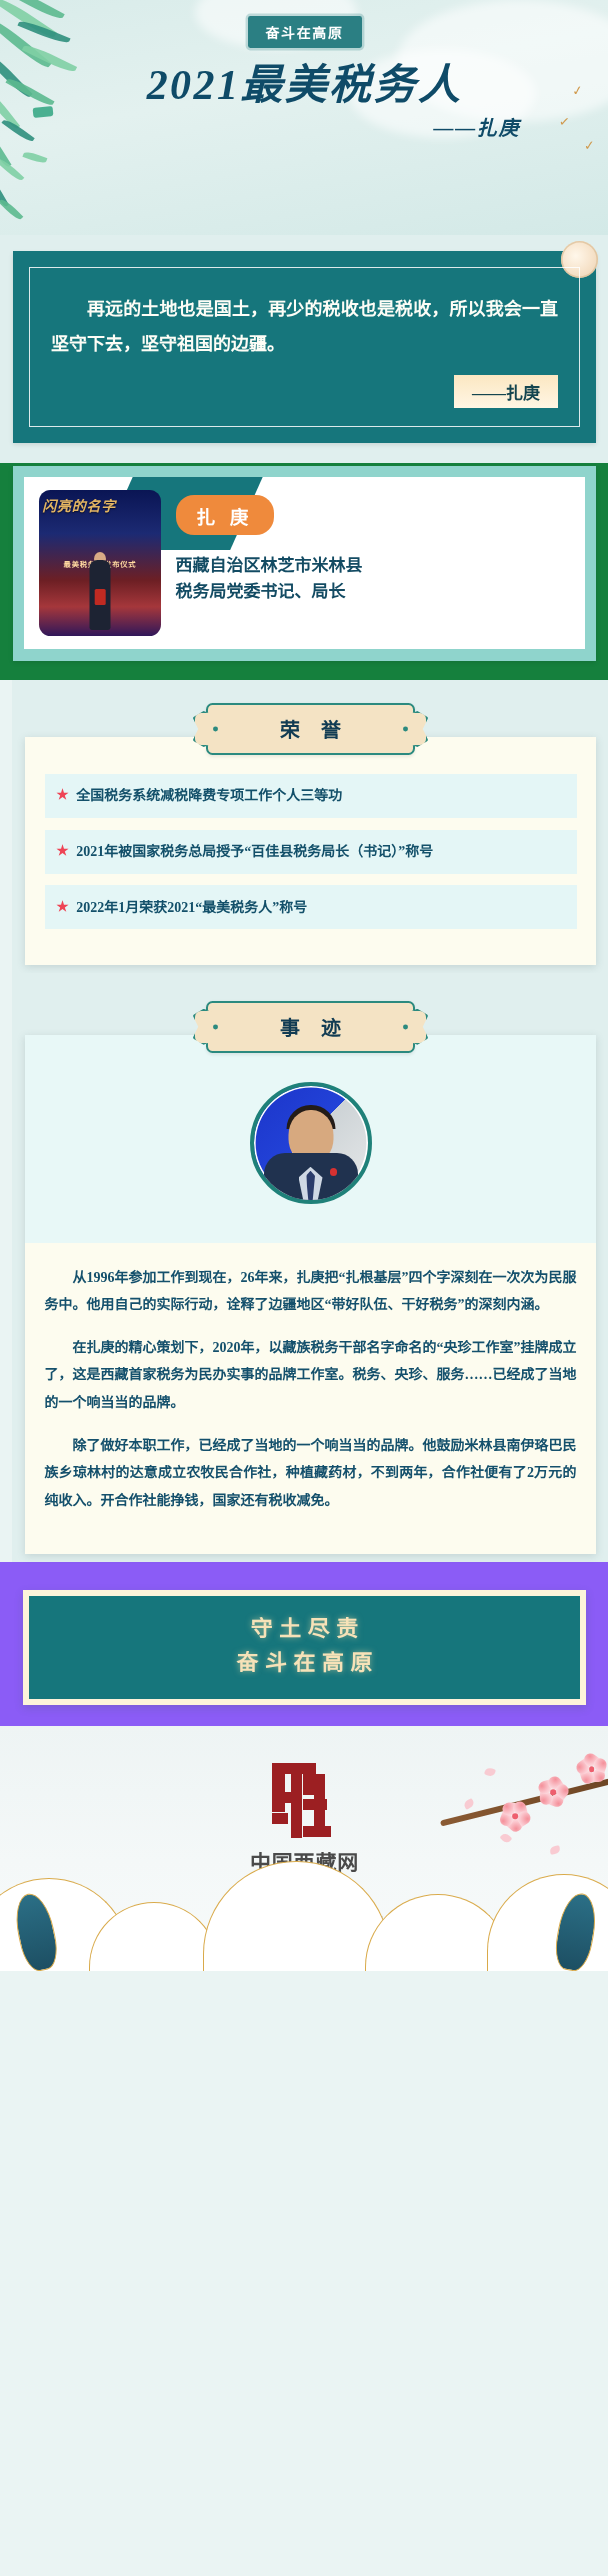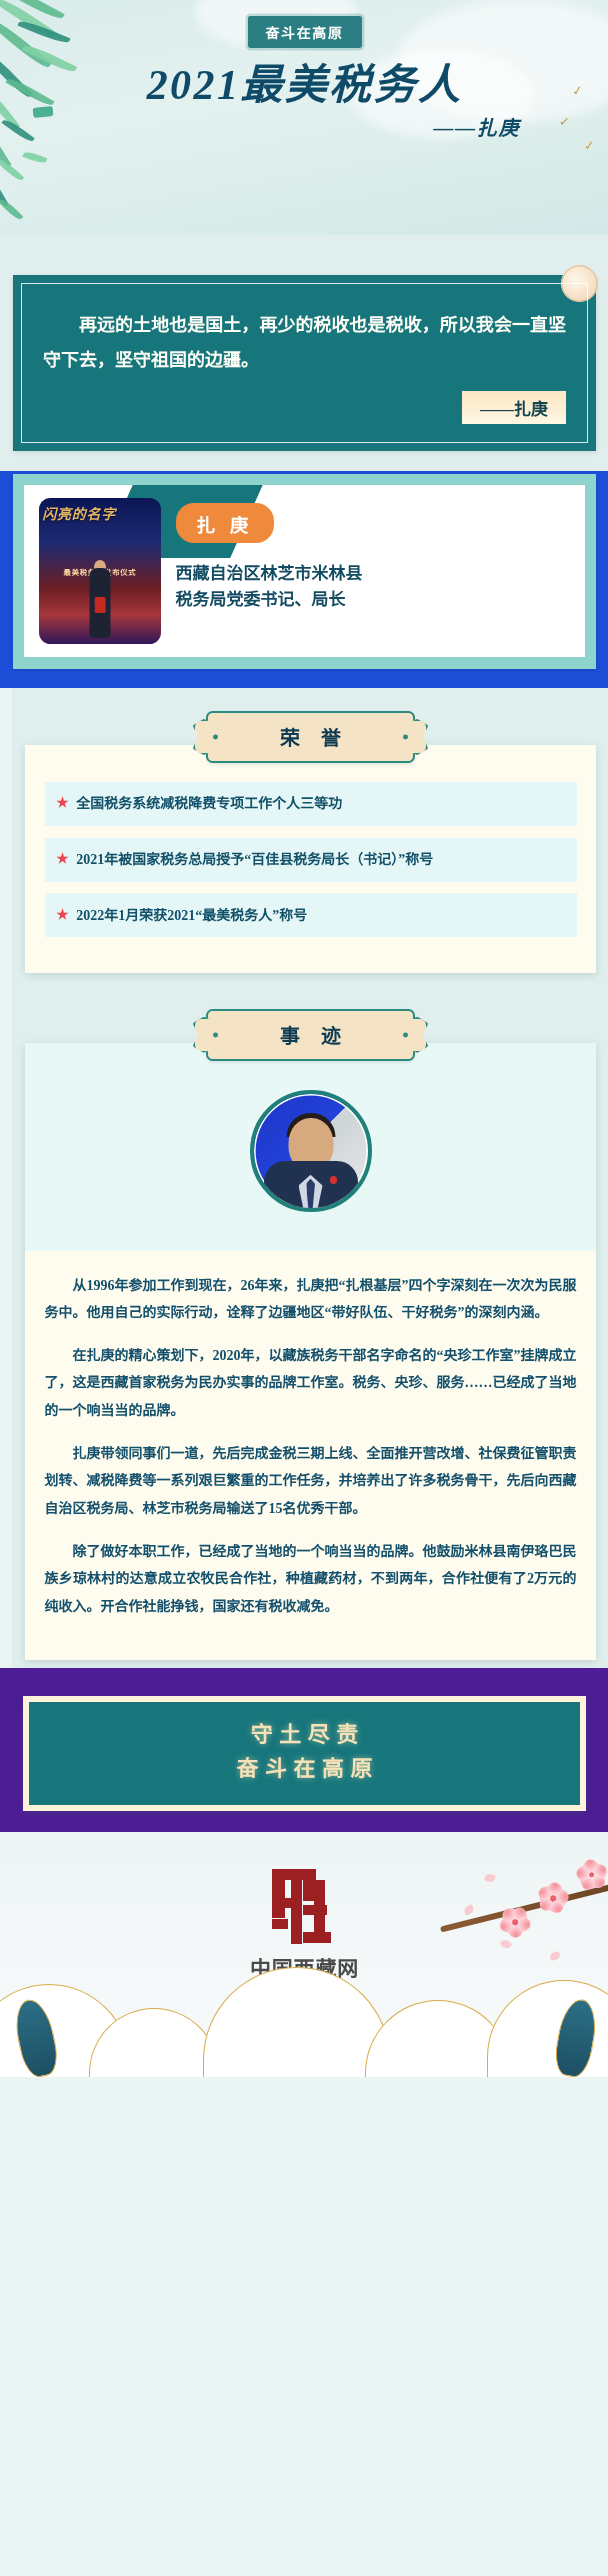--- a/index.html
+++ b/index.html
@@ -73,24 +73,23 @@
   .b3{ right:14.6px; top:138px; transform:rotate(-4deg);}
 
   
   .quote-sec{
     position:relative;
     background:#e0efee;
     padding:16px 13px 19.5px;
   }
   .quote-box{
     background:#16767c;
-    padding:8px;
+    padding:16px;
     position:relative;
     box-shadow:0 1.6px 4.9px rgba(0,0,0,.12);
-    margin-top:24px;
   }
   .quote-inner{
     border:1.6px solid rgba(255,255,255,.85);
     padding:24px 21px 18px;
     position:relative;
     min-height:122px;
   }
   .quote-text{
     color:#fdfdf6;
     font-size:18px;
@@ -111,21 +110,21 @@
     font-family:"Liberation Serif","DejaVu Serif",serif;
   }
   .rose{
     position:absolute; right:-1.6px; top:-9.7px;
     width:37px;height:37px;border-radius:50%;
     background:radial-gradient(circle at 40% 40%,#fff7ea 0%,#f6e2c9 55%,#e9cfae 100%);
     box-shadow:inset 0 0 0 1.6px rgba(220,190,150,.7);
   }
 
   
-  .profile-sec{ background:#1d4ed8; padding:3.2px 13px 19.5px; }
+  .profile-sec{ background:#15803d; padding:3.2px 13px 19.5px; }
   .profile-outer{
     background:#8fd4cc;
     padding:11.4px;
     position:relative;
     box-shadow:0 1.6px 4.9px rgba(0,0,0,.12);
   }
   .profile-card{
     background:#ffffff;
     display:flex;
     gap:14.6px;
@@ -288,21 +287,21 @@
     line-height:1.95;
     color:#14506c;
     font-weight:bold;
     text-indent:2em;
     text-align:justify;
     margin-bottom:16px;
     font-family:"Liberation Serif","DejaVu Serif",serif;
   }
 
   
-  .slogan-sec{ background:#4c1d95; padding:28px 23px 21px;}
+  .slogan-sec{ background:#8b5cf6; padding:28px 23px 21px;}
   .slogan-outer{
     background:#fdf3da;
     padding:5.7px;
     box-shadow:0 3.2px 8px rgba(60,90,90,.22);
   }
   .slogan-inner{
     background:#16767c;
     text-align:center;
     padding:16px 0 19.5px;
   }
@@ -486,21 +485,20 @@
           <div class="po-head"></div>
           <div class="po-body"></div>
           <div class="po-shirt"></div>
           <div class="po-tie"></div>
           <div class="po-badge"></div>
         </div>
       </div>
     </div>
     <p class="deed-p">从1996年参加工作到现在，26年来，扎庚把“扎根基层”四个字深刻在一次次为民服务中。他用自己的实际行动，诠释了边疆地区“带好队伍、干好税务”的深刻内涵。</p>
     <p class="deed-p">在扎庚的精心策划下，2020年，以藏族税务干部名字命名的“央珍工作室”挂牌成立了，这是西藏首家税务为民办实事的品牌工作室。税务、央珍、服务……已经成了当地的一个响当当的品牌。</p>
-    <p class="deed-p">扎庚带领同事们一道，先后完成金税三期上线、全面推开营改增、社保费征管职责划转、减税降费等一系列艰巨繁重的工作任务，并培养出了许多税务骨干，先后向西藏自治区税务局、林芝市税务局输送了15名优秀干部。</p>
     <p class="deed-p">除了做好本职工作，已经成了当地的一个响当当的品牌。他鼓励米林县南伊珞巴民族乡琼林村的达意成立农牧民合作社，种植藏药材，不到两年，合作社便有了2万元的纯收入。开合作社能挣钱，国家还有税收减免。</p>
   </div>
 </section>
 
 <section class="slogan-sec">
   <div class="slogan-outer">
     <div class="slogan-inner">
       <div class="slogan-line">守土尽责</div>
       <div class="slogan-line">奋斗在高原</div>
     </div>

